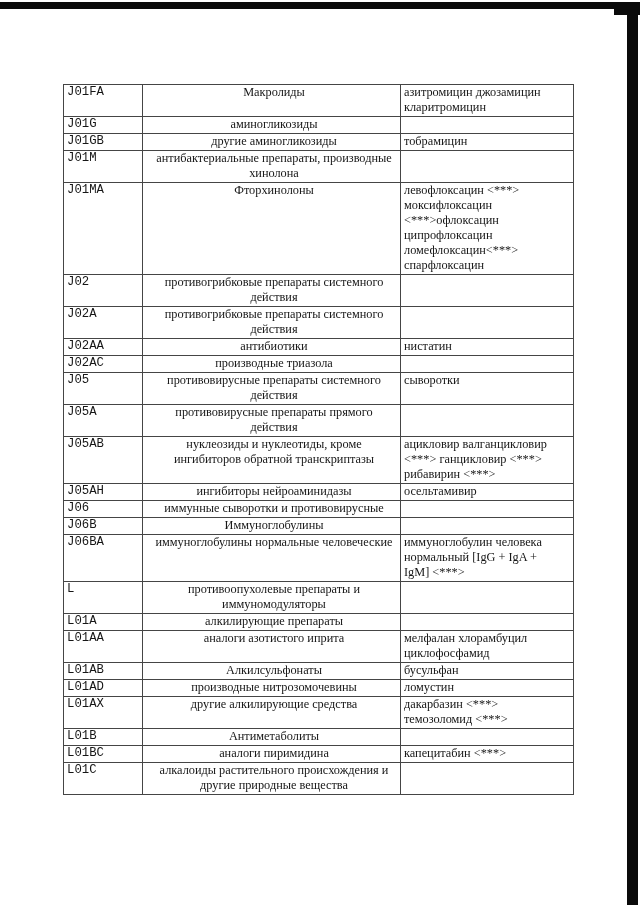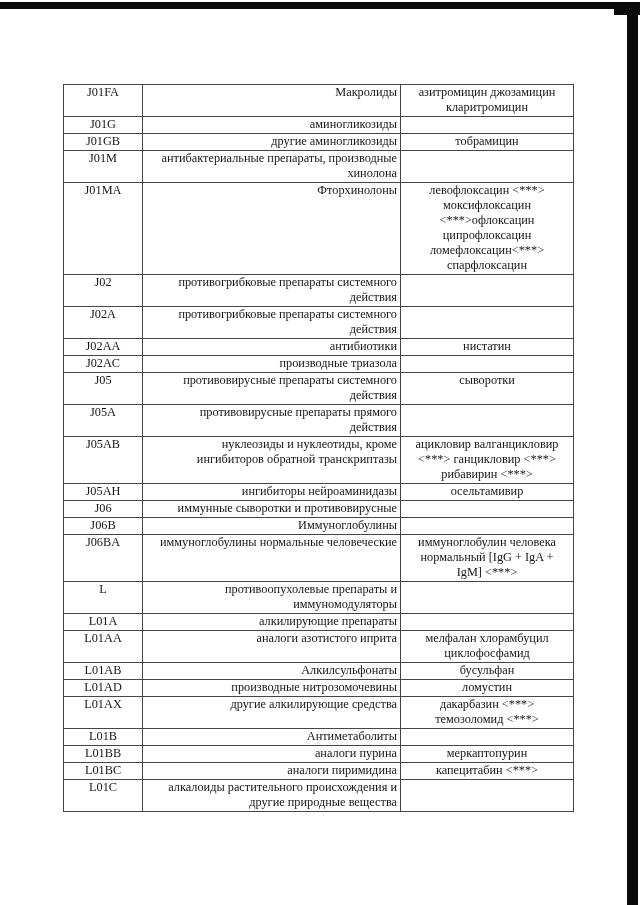--- a/index.html
+++ b/index.html
@@ -46,30 +46,29 @@
   .atc-table col.c-code  { width: 79px; }
   .atc-table col.c-name  { width: 258px; }
   .atc-table col.c-drugs { width: 173px; }
   .atc-table td {
     border: 1px solid #454545;
     vertical-align: top;
     padding: 0 3px 1px 3px;
     overflow: hidden;
   }
   td.code-cell {
+    white-space: nowrap;
+    font-family: Liberation Mono, monospace;
+  }
+  td.name-cell {
     text-align: center;
-    white-space: nowrap;
-  }
-  td.name-cell {
-    text-align: right;
     padding-left: 8px;
     white-space: pre-line;
   }
   td.drugs-cell {
-    text-align: center;
     white-space: pre-line;
   }
 </style>
 </head>
 <body>
 
 <div class="page" style="background: rgb(255, 255, 255);">
   <div class="edge-top" style="background: rgb(10, 10, 10);"></div>
   <div class="edge-corner" style="background: rgb(10, 10, 10);"></div>
   <div class="edge-right" style="background: rgb(10, 10, 10);"></div>
@@ -234,25 +233,20 @@
 темозоломид &lt;***&gt;</td>
     </tr>
 
     <tr>
       <td class="code-cell">L01B</td>
       <td class="name-cell">Антиметаболиты</td>
       <td class="drugs-cell"></td>
     </tr>
 
 
-    <tr>
-      <td class="code-cell">L01BB</td>
-      <td class="name-cell">аналоги пурина</td>
-      <td class="drugs-cell">меркаптопурин</td>
-    </tr>
 
     <tr>
       <td class="code-cell">L01BC</td>
       <td class="name-cell">аналоги пиримидина</td>
       <td class="drugs-cell">капецитабин &lt;***&gt;</td>
     </tr>
 
     <tr>
       <td class="code-cell">L01C</td>
       <td class="name-cell">алкалоиды растительного происхождения и

